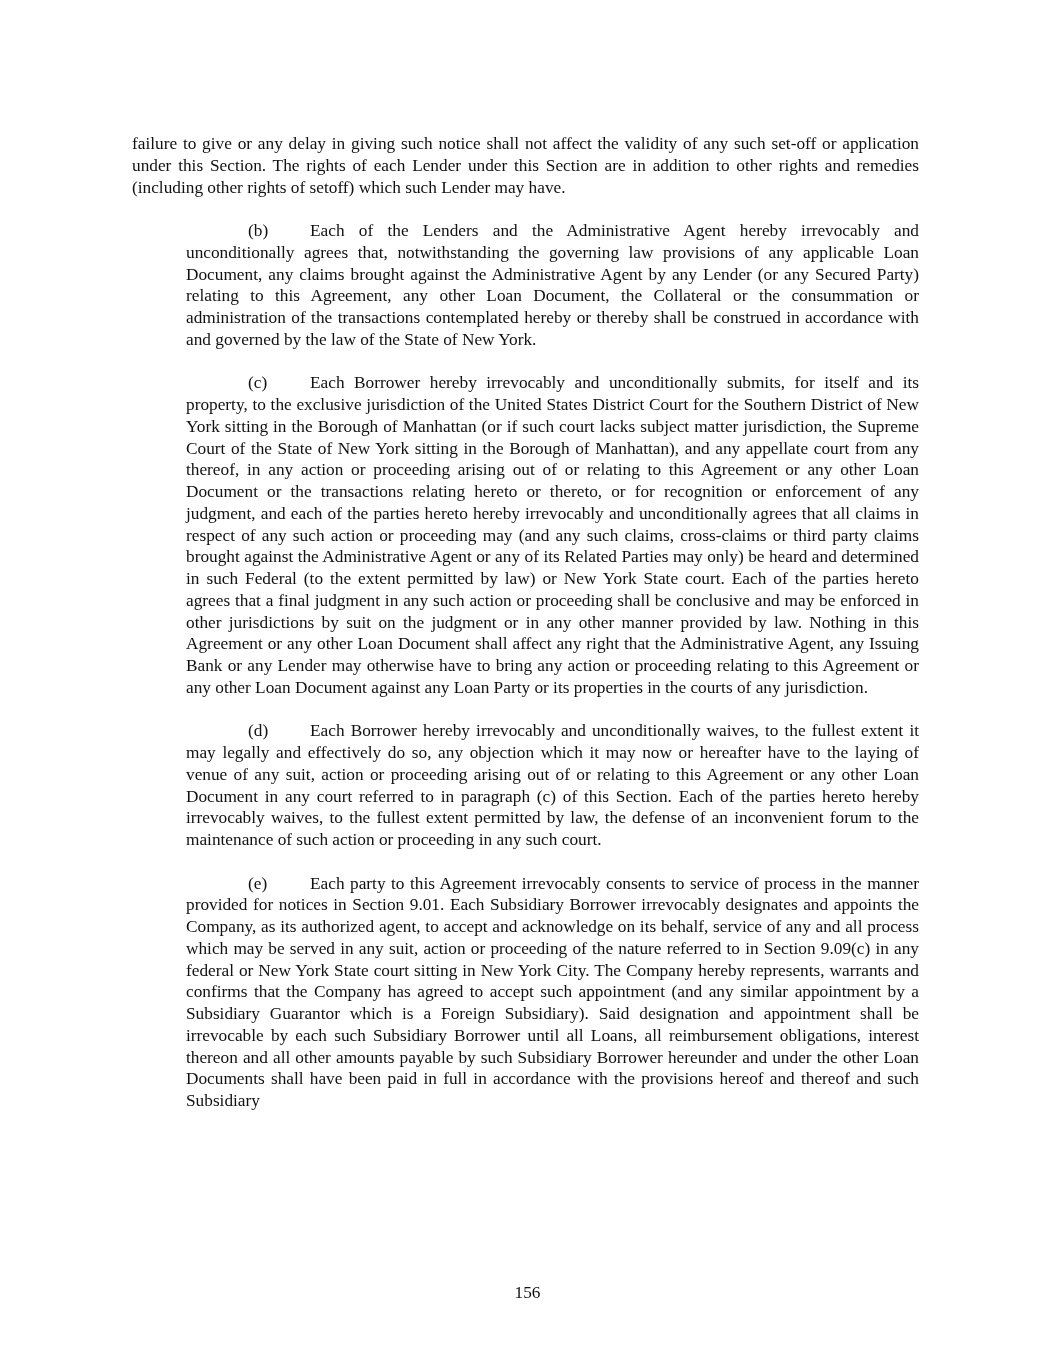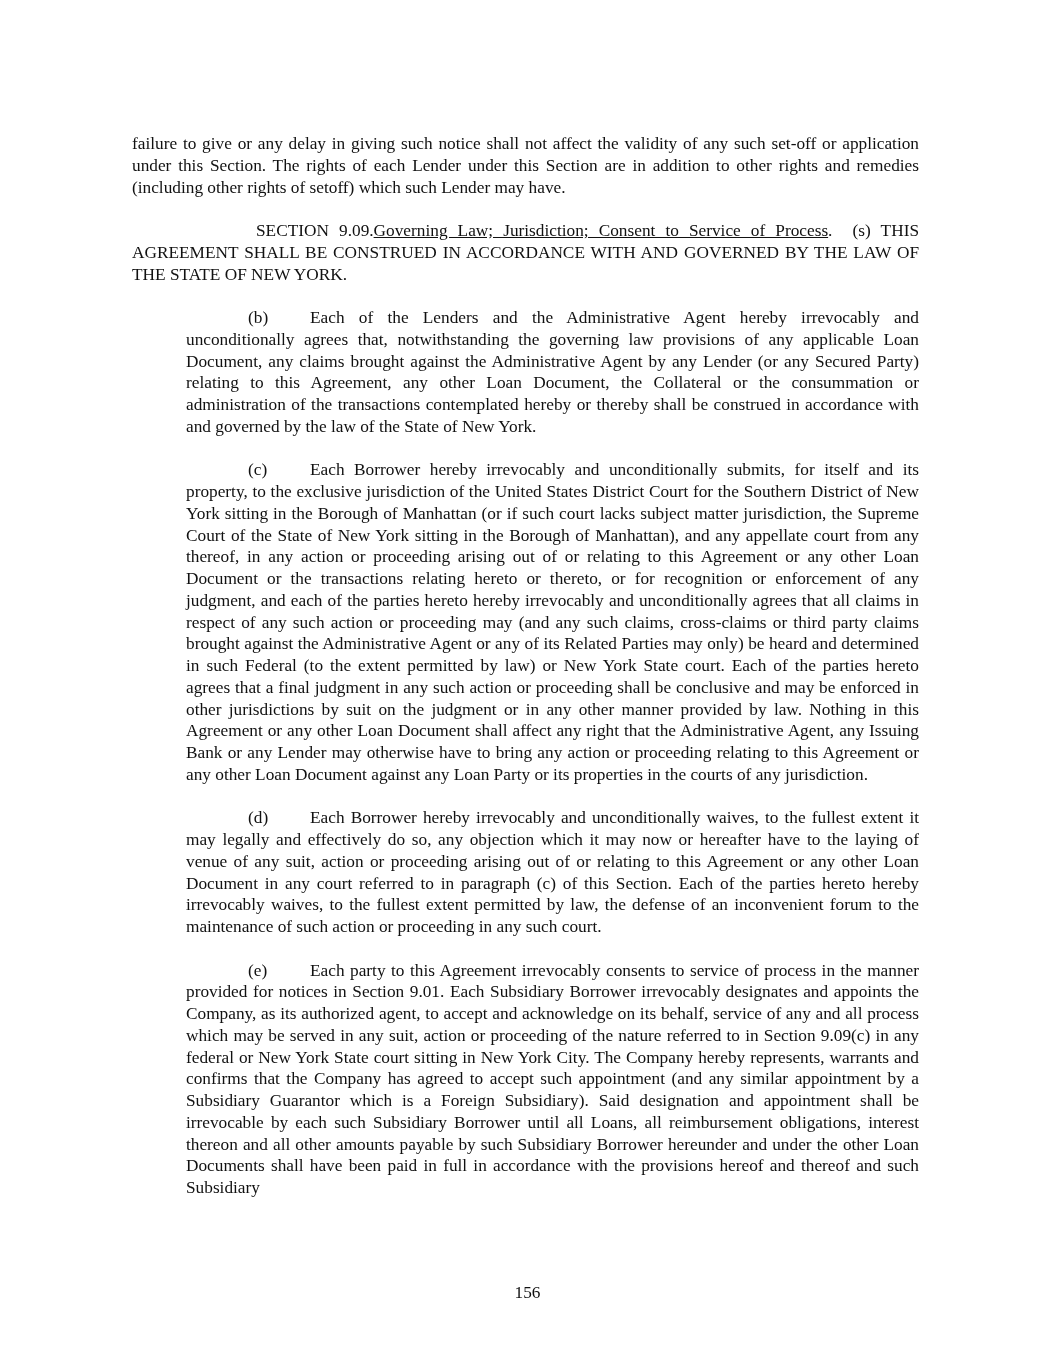--- a/index.html
+++ b/index.html
@@ -51,21 +51,20 @@
       width: 1055px;
       text-align: center;
     }
   </style>
 </head>
 <body>
 
 <div class="page">
   <p class="para-top">failure to give or any delay in giving such notice shall not affect the validity of any such set-off or application under this Section.  The rights of each Lender under this Section are in addition to other rights and remedies (including other rights of setoff) which such Lender may have.</p>
 
-  <p class="section-para"><span>SECTION 9.09.</span><span class="u">Governing Law; Jurisdiction; Consent to Service of Process</span><span style="white-space:pre">.  </span><span>(s) </span><span>THIS AGREEMENT SHALL BE CONSTRUED IN ACCORDANCE WITH AND GOVERNED BY THE LAW OF THE STATE OF NEW YORK.</span></p>
 
   <p class="sub"><span class="label">(b)</span><span>Each of the Lenders and the Administrative Agent hereby irrevocably and unconditionally agrees that, notwithstanding the governing law provisions of any applicable Loan Document, any claims brought against the Administrative Agent by any Lender (or any Secured Party) relating to this Agreement, any other Loan Document, the Collateral or the consummation or administration of the transactions contemplated hereby or thereby shall be construed in accordance with and governed by the law of the State of New York.</span></p>
 
   <p class="sub"><span class="label">(c)</span><span>Each Borrower hereby irrevocably and unconditionally submits, for itself and its property, to the exclusive jurisdiction of the United States District Court for the Southern District of New York sitting in the Borough of Manhattan (or if such court lacks subject matter jurisdiction, the Supreme Court of the State of New York sitting in the  Borough of Manhattan), and any appellate court from any thereof, in any action or proceeding arising out of or relating to this Agreement or any other Loan Document or the transactions relating hereto or thereto, or for recognition or enforcement of any judgment, and each of the parties hereto hereby irrevocably and unconditionally agrees that all claims in respect of any such action or proceeding may (and any such claims, cross-claims or third party claims brought against the Administrative Agent or any of its Related Parties may only) be heard and determined in such Federal (to the extent permitted by law) or New York State court.  Each of the parties hereto agrees that a final judgment in any such action or proceeding shall be conclusive and may be enforced in other jurisdictions by suit on the judgment or in any other manner provided by law.  Nothing in this Agreement or any other Loan Document shall affect any right that the Administrative Agent, any Issuing Bank or any Lender may otherwise have to bring any action or proceeding relating to this Agreement or any other Loan Document against any Loan Party or its properties in the courts of any jurisdiction.</span></p>
 
   <p class="sub"><span class="label">(d)</span><span>Each Borrower hereby irrevocably and unconditionally waives, to the fullest extent it may legally and effectively do so, any objection which it may now or hereafter have to the laying of venue of any suit, action or proceeding arising out of or relating to this Agreement or any other Loan Document in any court referred to in paragraph (c) of this Section.  Each of the parties hereto hereby irrevocably waives, to the fullest extent permitted by law, the defense of an inconvenient forum to the maintenance of such action or proceeding in any such court.</span></p>
 
   <p class="sub sub-last"><span class="label">(e)</span><span>Each party to this Agreement irrevocably consents to service of process in the manner provided for notices in Section 9.01.  Each Subsidiary Borrower irrevocably designates and appoints the Company, as its authorized agent, to accept and acknowledge on its behalf, service of any and all process which may be served in any suit, action or proceeding of the nature referred to in Section 9.09(c) in any federal or New York State court sitting in New York City. The Company hereby represents, warrants and confirms that the Company has agreed to accept such appointment (and any similar appointment by a Subsidiary Guarantor which is a Foreign Subsidiary).  Said designation and appointment shall be irrevocable by each such Subsidiary Borrower until all Loans, all reimbursement obligations, interest thereon and all other amounts payable by such Subsidiary Borrower hereunder and under the other Loan Documents shall have been paid in full in accordance with the provisions hereof and thereof and such Subsidiary</span></p>
 </div>
 

